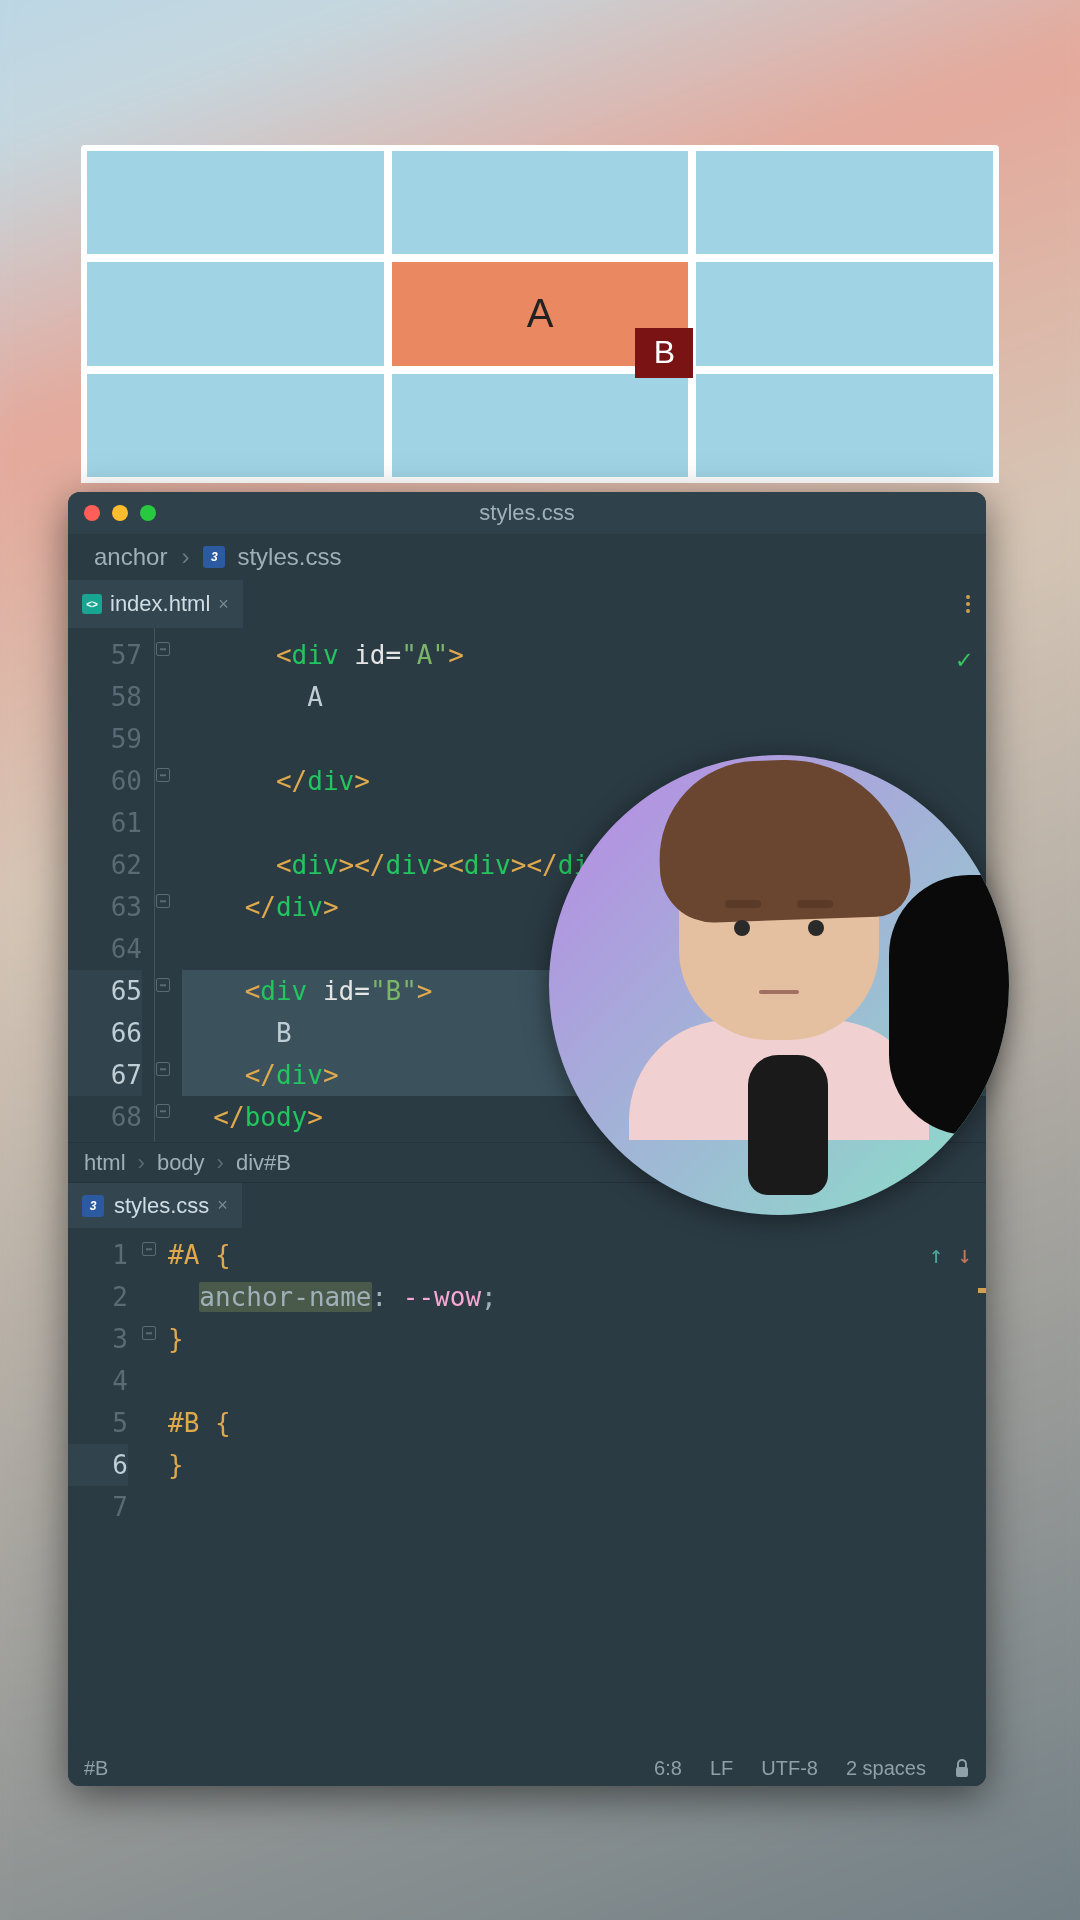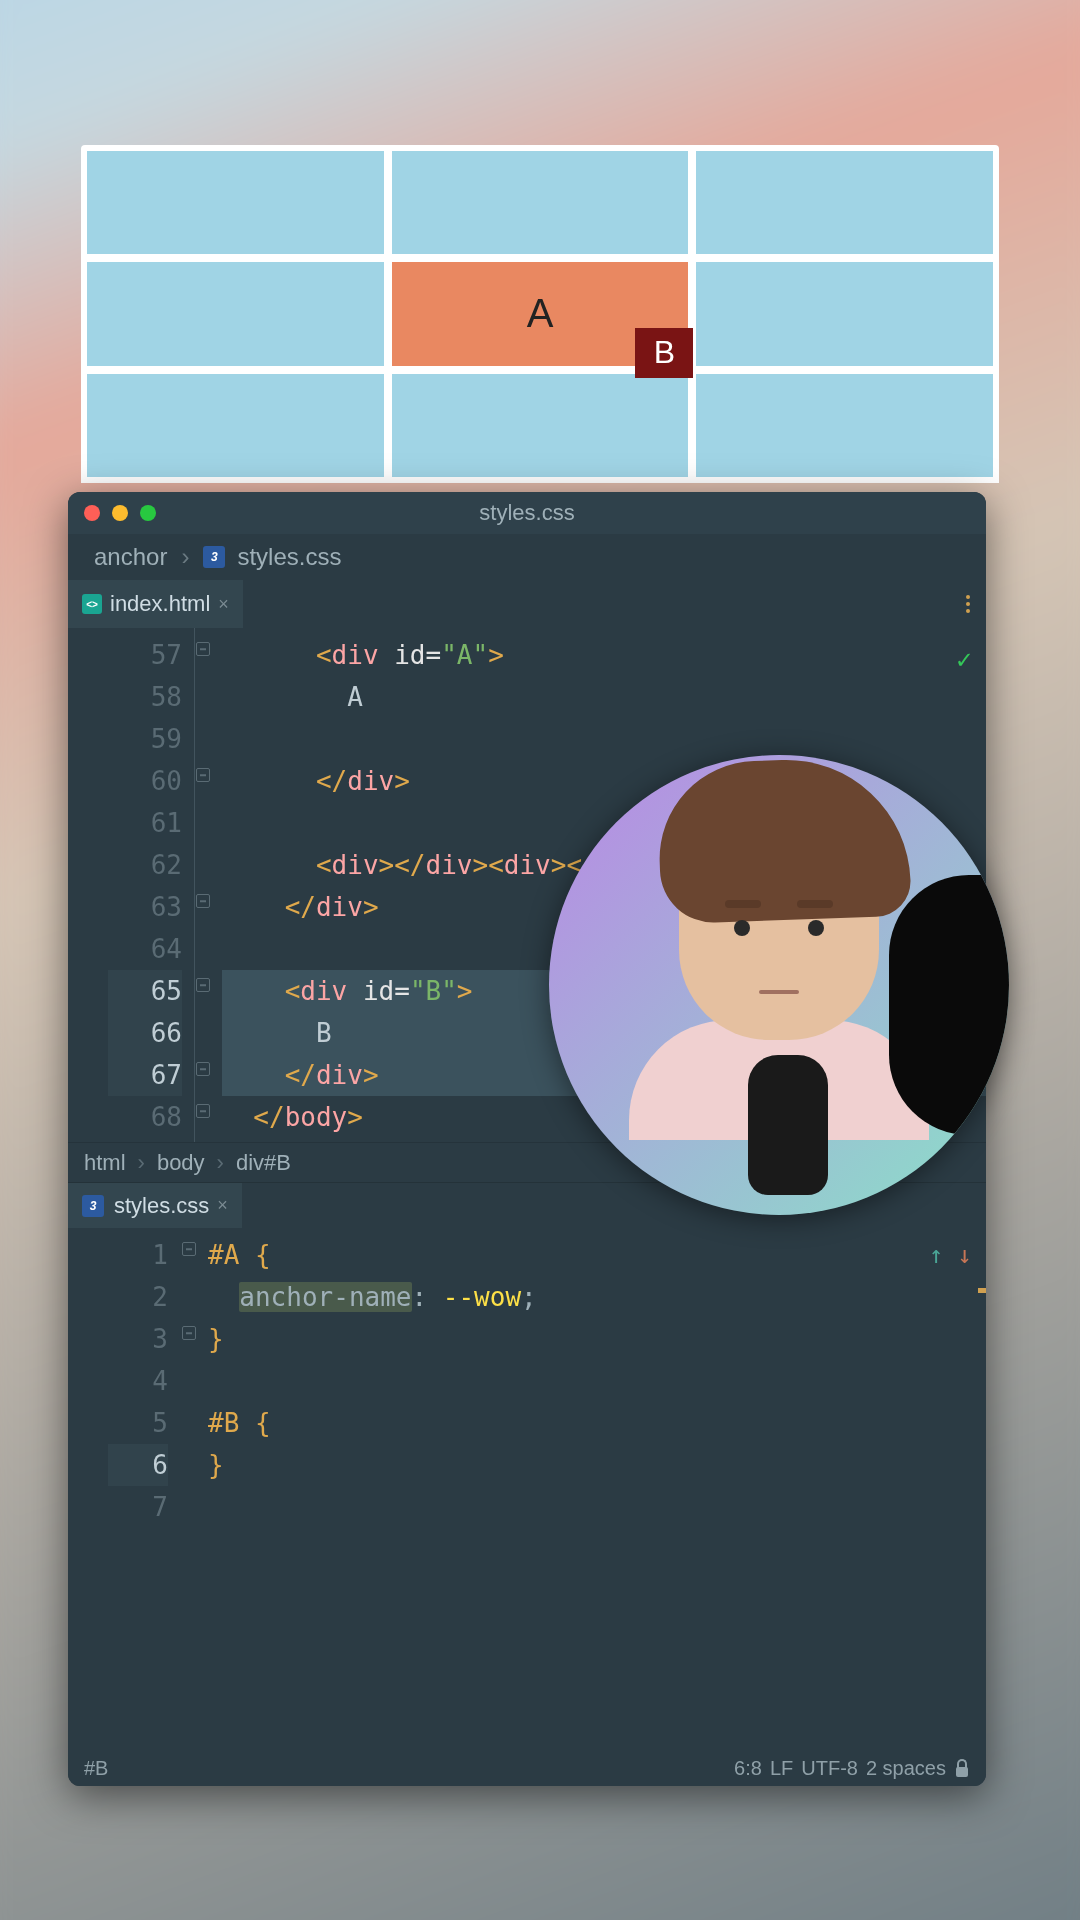--- a/index.html
+++ b/index.html
@@ -144,21 +144,20 @@
     position: relative;
   }
   .gutter {
     width: 84px;
     text-align: right;
     color: #5a6b74;
     padding-right: 10px;
     user-select: none;
     padding-top: 6px;
     position: relative;
-    margin-left: 40px;
   }
   .foldcol {
     width: 26px;
     position: relative;
     padding-top: 6px;
   }
   .fold-marker {
     position:absolute; left:4px; width:14px; height:14px;
     border:1.5px solid #5a6b74; border-radius:2px;
   }
@@ -180,29 +179,29 @@
   .arrows {
     position:absolute; top:6px; right:14px; display:flex; gap:14px; font-size:24px;
   }
   .arr-up { color:#4aa596; }
   .arr-dn { color:#c77656; }
   .minimap-mark {
     position:absolute; right:0; top:60px; width:8px; height:5px; background:#d0a050;
   }
 
   
-  .c-tag { color:#fca5a5; }
+  .c-tag { color:#22c55e; }
   .c-attr { color:#e5e5e5; }
   .c-str { color:#7bb668; }
   .c-txt { color:#c0cdd4; }
   .c-punct { color:#e0a94c; }
   .c-sel { color:#e0a94c; }
   .c-prop { color:#9fb0b8; }
   .c-prop-hl { color:#9fb0b8; background: rgba(130,150,90,0.35); border-radius:2px;text-align:center; }
-  .c-val { color:#fde047; }
+  .c-val { color:#f9a8d4; }
   .c-emmet { color:#7bb668; }
   .c-emmet-part { color:#cc7f64; }
   .cursor {
     display:inline-block; width:2px; height:30px; background:#d4a84a; vertical-align:middle;
     margin-left:-1px;
   }
 
   
   .subcrumb {
     height: 40px;
@@ -215,21 +214,21 @@
   .subcrumb .sep { color:#5a6b74; }
 
   
   .statusrow {
     height: 36px; display:flex; align-items:center;
     padding: 0 16px;
     color:#8fa0a8; font-size:20px;
     background:#2b3b44;
   }
   .statusleft { }
-  .statusright { margin-left:auto; display:flex; align-items:center; gap:8px; }
+  .statusright { margin-left:auto; display:flex; align-items:center; gap:28px; }
   .lock-ico { width:16px; height:18px; position:relative; }
   .lock-ico::before {
     content:''; position:absolute; left:2px; right:2px; bottom:0; height:10px;
     background:#8fa0a8; border-radius:2px;
   }
   .lock-ico::after {
     content:''; position:absolute; left:3px; right:3px; top:0; height:8px;
     border:2px solid #8fa0a8; border-bottom:none; border-radius:6px 6px 0 0;
   }
 

